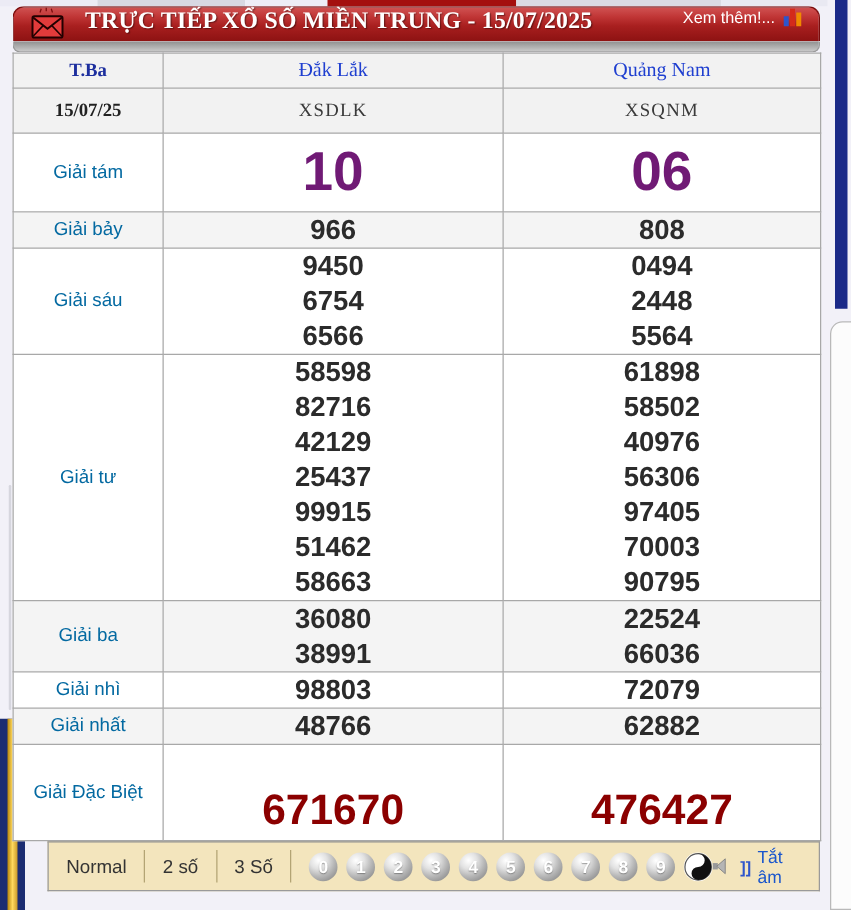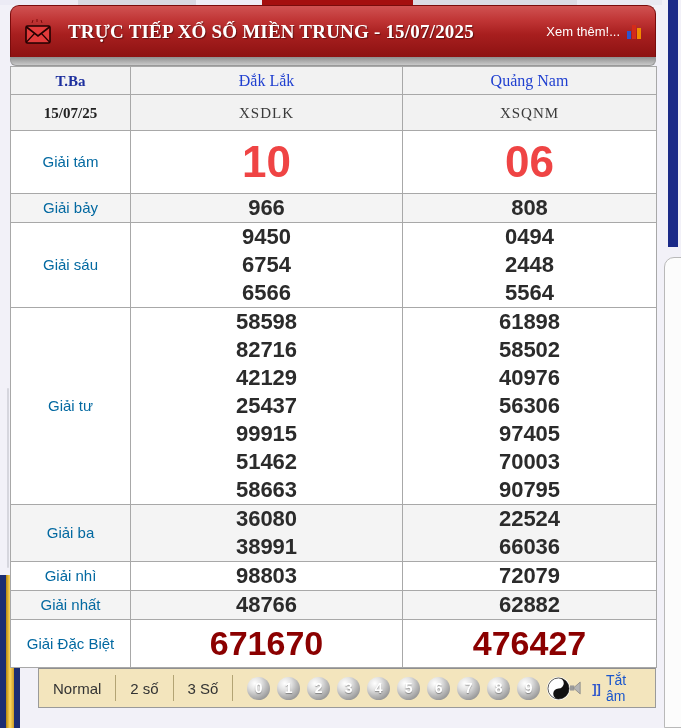--- a/index.html
+++ b/index.html
@@ -13,24 +13,24 @@
   .right-panel-corner { position:absolute; top:257px; left:664px; width:30px; height:471px;
       background:#fcfcfc; border:1px solid #b9b9b9; border-radius:10px 0 0 0; }
   .left-side-line { position:absolute; top:388px; left:7px; width:2px; height:180px; background:#d6d6de; border-radius:2px; }
   .left-navy-banner { position:absolute; top:575px; left:0; width:20px; height:153px; background:#1c2d72; }
   .left-navy-banner .gold { position:absolute; top:0; left:6px; width:8px; height:100%;
       background:linear-gradient(90deg,#b8860b,#ffd95e,#c9992a); }
 
   
   .widget { position:absolute; top:5px; left:10px; width:646px; }
 
-  .hdr { position:relative; height:52px; border:1px solid #7a0c0c; border-bottom:none;
+  .hdr { position:relative; height:28px; border:1px solid #7a0c0c; border-bottom:none;
       border-radius:9px 9px 0 0;
       background:linear-gradient(180deg,#d05252 0%, #c03535 28%, #a81f1f 55%, #8d1212 100%);
-      display:flex; align-items:center; }
+      display:flex; }
   .hdr-title { color:#fff; font-family:"Liberation Serif", serif; font-weight:bold;
       font-size:19px; letter-spacing:0.2px; margin-left:16px; text-shadow:1px 1px 1px rgba(0,0,0,.4); white-space:nowrap; }
   .env { width:28px; height:26px; margin-left:13px; flex:0 0 auto; }
   .see-more { margin-left:auto; color:#fff; font-size:13px; cursor:pointer; white-space:nowrap; }
   .chart-ico { display:inline-flex; align-items:flex-end; gap:1px; height:15px; margin:0 14px 0 7px; cursor:pointer; }
   .chart-ico i { display:block; width:4px; }
   .chart-ico .b1 { height:8px; background:#2d55cc; }
   .chart-ico .b2 { height:14px; background:#d42a1a; }
   .chart-ico .b3 { height:11px; background:#f08a00; }
 
@@ -45,22 +45,22 @@
   .day-hd { font-family:"Liberation Serif", serif; font-weight:bold; font-size:15px; color:#1d2f9e; }
   .station-hd { font-family:"Liberation Serif", serif; font-weight:normal; font-size:16px; color:#1f3fd0; cursor:pointer; }
   tr.r-date td { height:36px; background:#f2f2f2; }
   .date-txt { font-family:"Liberation Serif", serif; font-weight:bold; font-size:15px; color:#222; }
   .code-txt { font-family:"Liberation Serif", serif; font-size:15px; color:#3a3a3a; letter-spacing:1px; }
 
   tr.prize-row.alt td { background:#f4f4f4; }
   .p-label { font-size:15px; color:#0369a1; }
   .val { font-weight:bold; color:#2b2b2b; }
   .val-md { font-size:22px; line-height:28px; }
-  .val-xl { font-size:44px; line-height:62px; color:#ef4444; }
-  .val-lg { font-size:34px; line-height:47px; color:#8b0000; }
+  .val-xl { font-size:44px; line-height:62px; color:#701a75; }
+  .val-lg { font-size:34px; line-height:47px; color:#8b0000;margin-top:29px; }
 
   .footer { height:40px; background:#f3e5bd; border:1px solid #9a9a9a; border-top:1px solid #8f8f8f;
       display:flex; align-items:center;margin-left:28px; }
   .mode-btn { font-size:15px; color:#333; padding:0 14px; cursor:pointer; white-space:nowrap; }
   .fdiv { width:1px; height:26px; background:#b3a474; }
   .balls { display:flex; align-items:center; gap:7px; margin-left:14px; }
   .ball { width:23px; height:23px; border-radius:50%; cursor:pointer;
       background:radial-gradient(circle at 34% 28%, #ffffff 0%, #e2e2e2 30%, #b9b9b9 55%, #8d8d8d 85%);
       color:#fff; font-weight:bold; font-size:14px; line-height:23px; text-align:center;
       text-shadow:0 1px 1px rgba(0,0,0,.35); }

